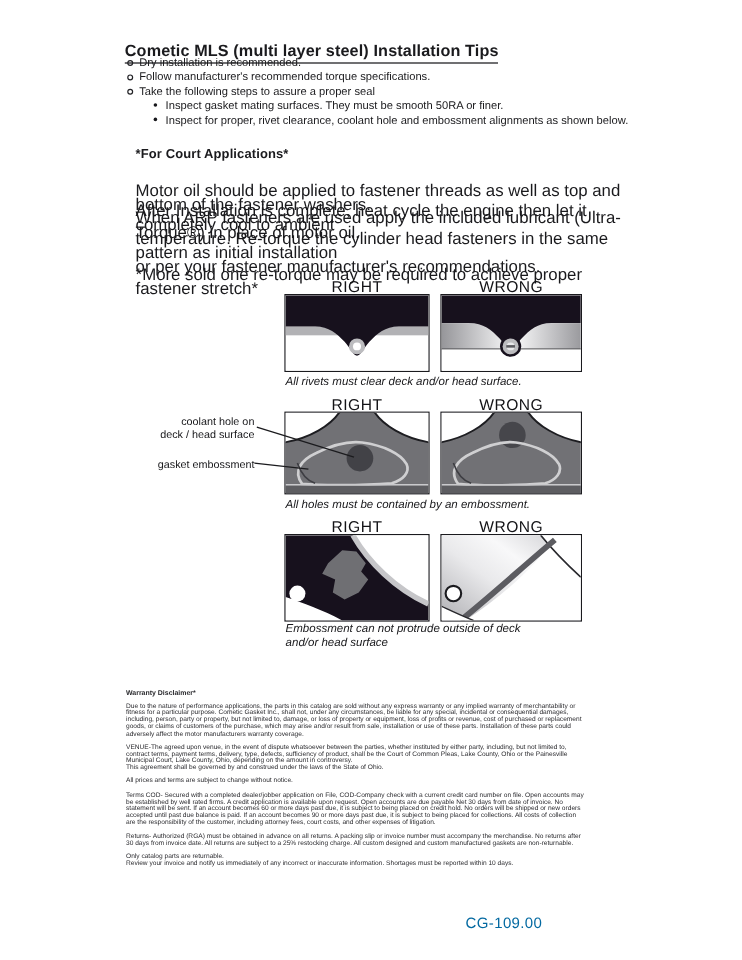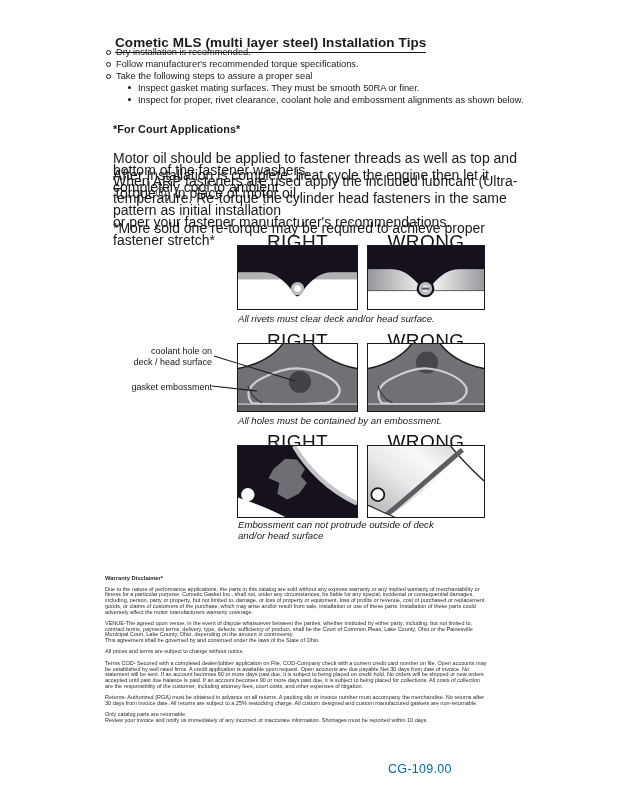--- a/index.html
+++ b/index.html
@@ -1,29 +1,29 @@
 <!DOCTYPE html>
 <html><head>
 <meta charset="utf-8">
 <style>
   html,body{margin:0;padding:0;background:#ffffff;}
   .page{position:relative;width:618px;height:800px;background:#ffffff;overflow:hidden;
         font-family:"Liberation Sans","DejaVu Sans",sans-serif;color:#1a1a1d;}
   .abs{position:absolute;}
-  .title{left:115px;top:26px;font-size:13.5px;font-weight:700;letter-spacing:.1px;
+  .title{left:104px;top:26px;font-size:13.5px;font-weight:700;letter-spacing:.1px;
          border-bottom:1.6px solid #131316;padding-bottom:2px;white-space:nowrap;}
   .tips{left:106px;top:46px;width:460px;font-size:9.3px;line-height:12px;}
   .tip{position:relative;padding-left:10px;}
   .tip.l1 .mk{position:absolute;left:0;top:3.8px;width:3.4px;height:3.4px;border:.9px solid #222226;border-radius:50%;}
   .tip.l2{margin-left:22px;}
   .tip.l2 .mk{position:absolute;left:0;top:4.2px;width:3px;height:3px;background:#17171b;border-radius:50%;}
   .diesel-h{left:113px;top:114px;font-size:10.8px;font-weight:700;letter-spacing:.1px;}
   .para{left:113px;width:410px;font-size:14px;line-height:11.7px;white-space:pre-line;margin-top:20px;}
   .p1{top:133px;} .p2{top:150px;} .pnote{top:203px;}
-  .dlabel{font-size:19px;letter-spacing:.4px;color:#131316;text-align:center;}
+  .dlabel{font-size:13px;letter-spacing:.4px;color:#131316;text-align:center;}
   .r1{top:231px;} .r2{top:330px;} .r3{top:431px;}
   .colR{left:237px;width:121px;} .colW{left:367px;width:118px;}
   .dbox{box-sizing:border-box;border:1.8px solid #1a1a1e;background:#fff;}
   .b1{top:245px;height:65px;} .b2{top:343px;height:69px;} .b3{top:445px;height:73px;}
   .dbox svg{display:block;width:100%;height:100%;}
   .caption{left:238px;font-size:9.6px;line-height:11px;color:#17171a;white-space:pre-line;font-style:italic;}
   .c1{top:313px;} .c2{top:415px;} .c3{top:519px;}
   .ann{left:87px;width:125px;text-align:right;font-size:9px;line-height:10.8px;
        color:#17171a;white-space:pre-line;}
   .annA{top:346px;} .annB{top:382px;}

